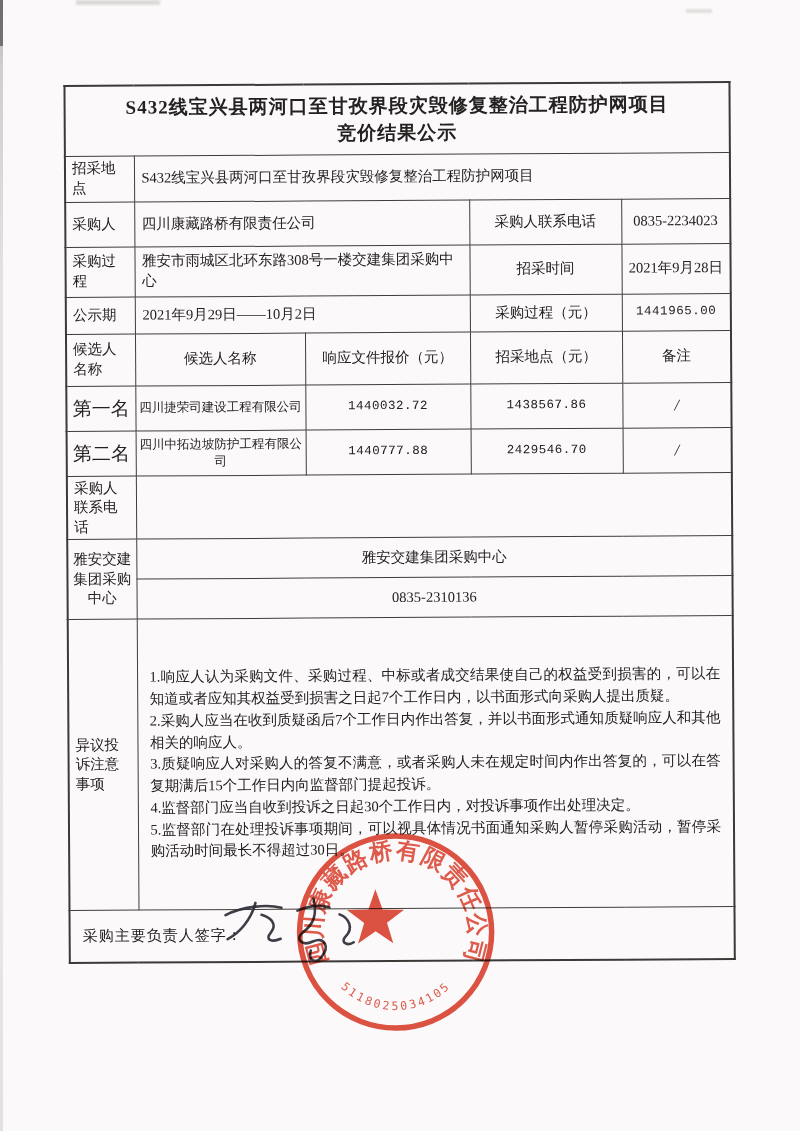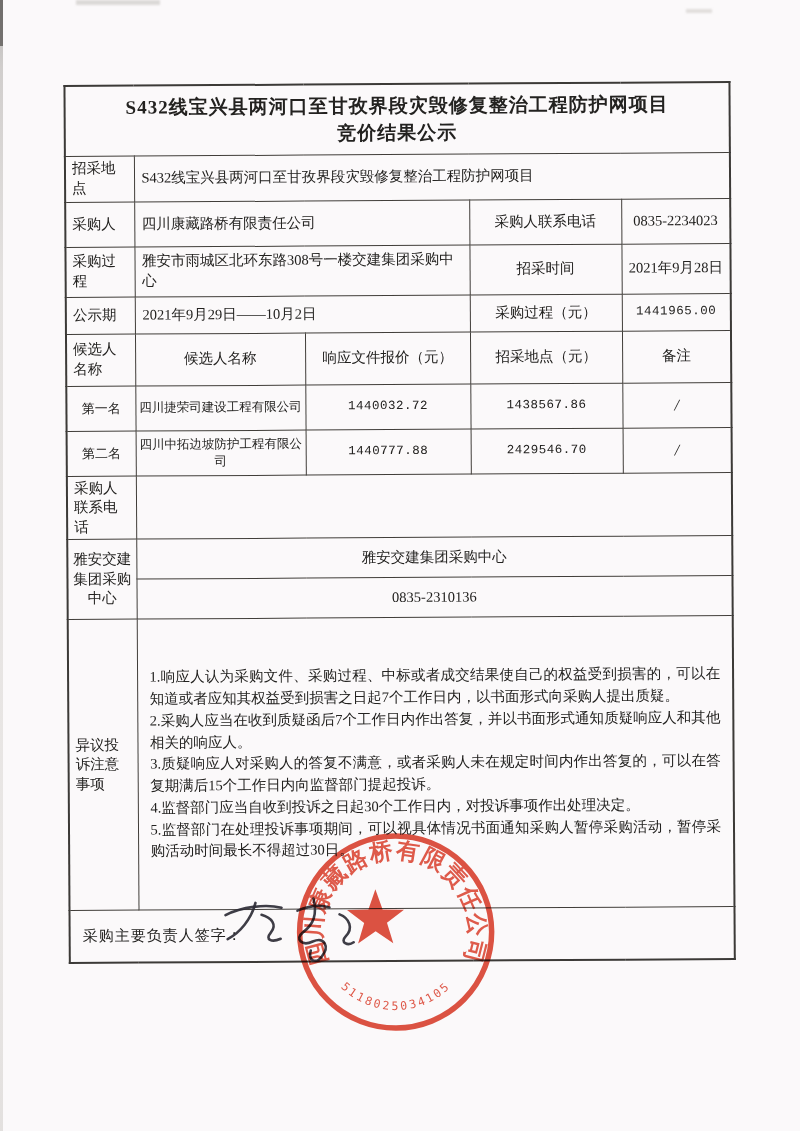--- a/index.html
+++ b/index.html
@@ -29,21 +29,21 @@
   table.doc td{border:1.6px solid #413e3a;padding:2px 4px;vertical-align:middle;
     word-break:break-all;overflow:hidden;}
   .title-cell{text-align:center;}
   .title-cell div{font-weight:bold;font-size:19px;letter-spacing:1px;line-height:1.45;}
   .lbl{text-align:left;padding-left:6px !important;padding-right:4px !important;}
   .lbl-center{text-align:center;padding-left:3px !important;padding-right:3px !important;}
   .val-left{text-align:left;padding-left:7px !important;padding-right:10px !important;}
   .val-center{text-align:center;}
   .num{font-family:"Liberation Mono","DejaVu Sans Mono",monospace;font-size:12.5px;letter-spacing:.5px;}
   .cand-name{text-align:center;font-size:12.5px;padding:2px !important;}
-  .rank{text-align:center;font-size:13px;}
+  .rank{text-align:center;font-size:19px;}
   .remark{text-align:center;font-size:16px;font-style:italic;}
   .obj-body{padding:0 8px;}
   .obj-body p{margin:0;text-align:justify;line-height:1.5;}
   .sign-cell{padding-left:12px !important;}
   .sign-cell span{font-size:15px;letter-spacing:1px;}
 
   
   svg.signature{position:absolute;left:215px;top:880px;z-index:5;}
   svg.signature path{fill:none;stroke:#2e2d36;stroke-width:2.6;stroke-linecap:round;stroke-linejoin:round;opacity:.92;}
 

